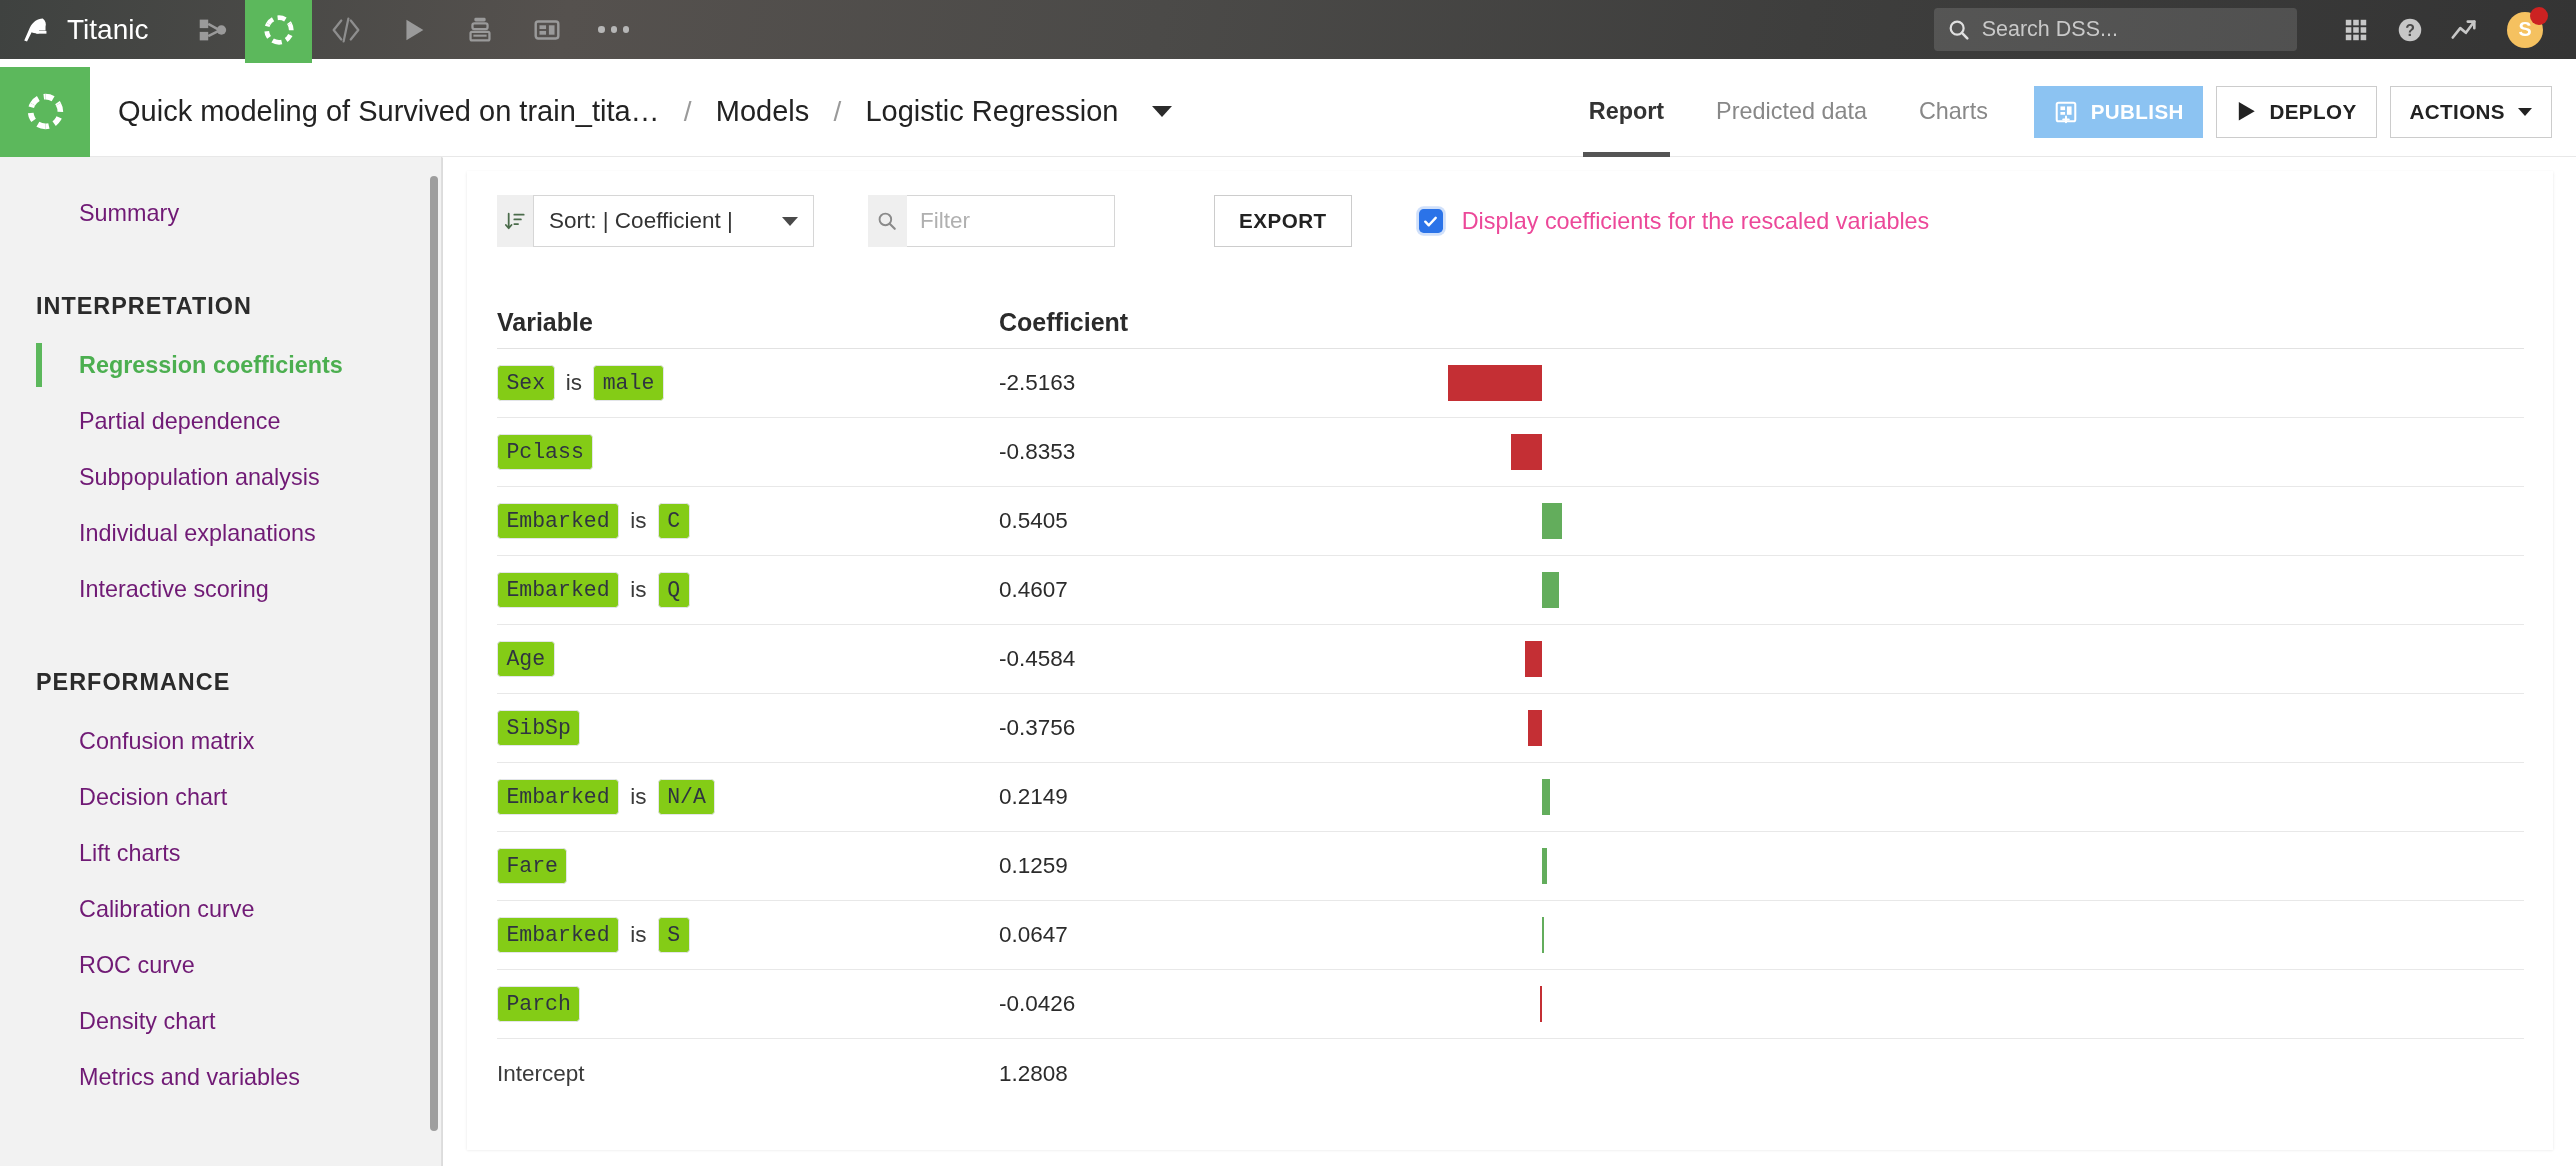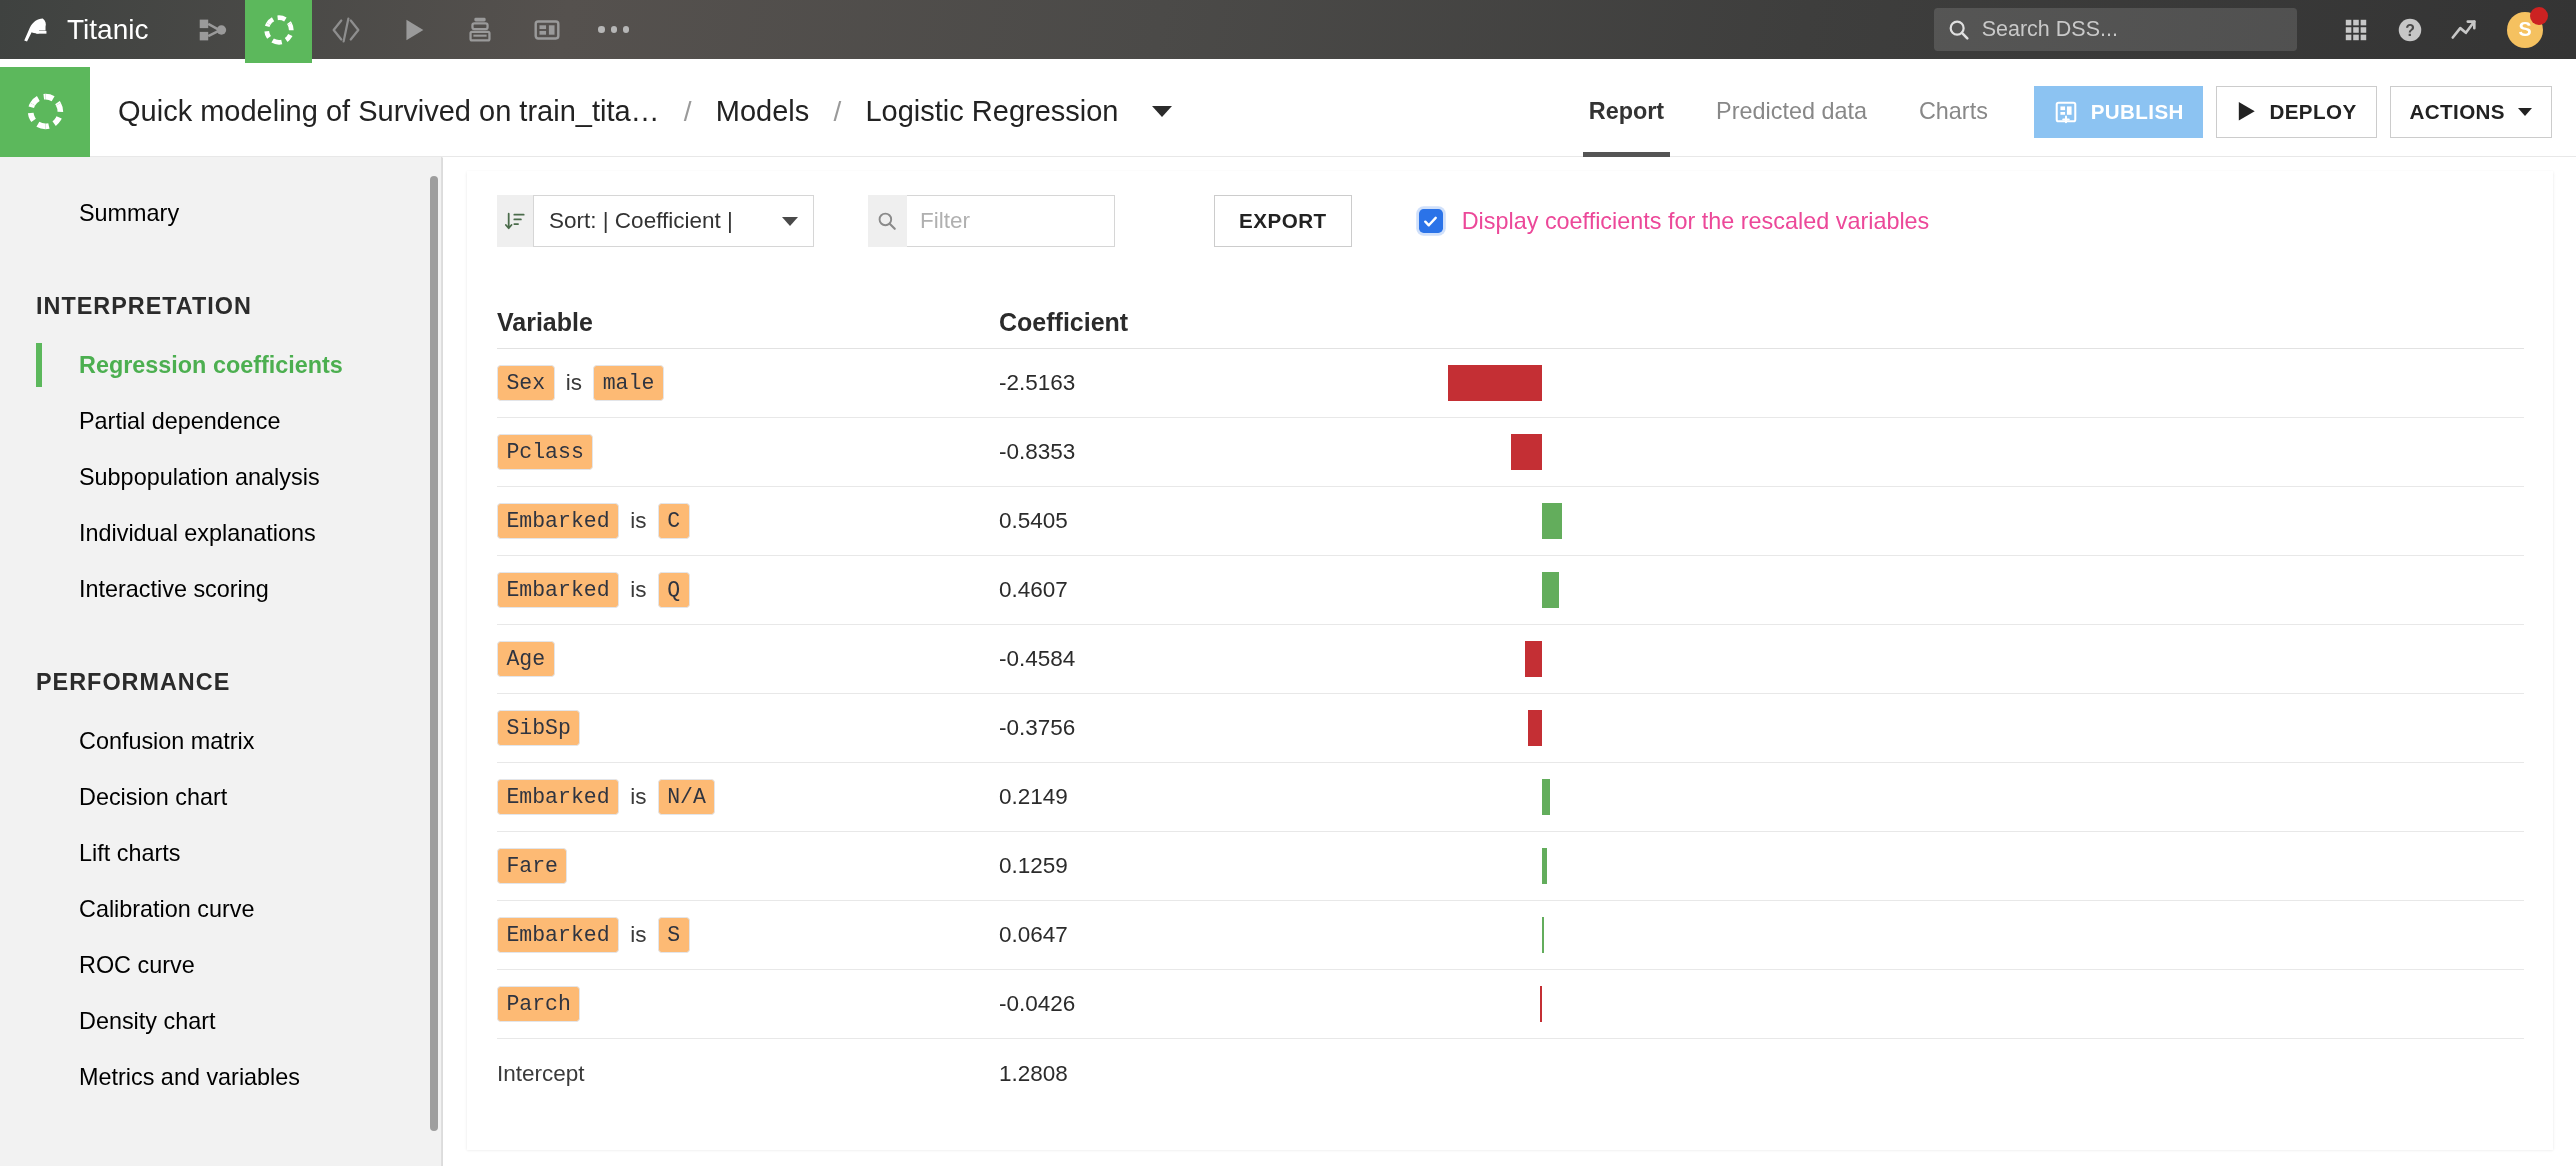--- a/index.html
+++ b/index.html
@@ -120,21 +120,21 @@
   
   .sidebar {
     position: absolute; top: 157px; left: 0;
     width: 442px; height: 1009px;
     background: #f2f2f2;
     border-right: 0.9px solid #dedede;
     overflow: hidden;
   }
   .side-item {
     height: 56px; display: flex; align-items: center;
-    padding-left: 79px; font-size: 23.4px; color: #000000; cursor: pointer;
+    padding-left: 79px; font-size: 23.4px; color: #701a75; cursor: pointer;
     position: relative;
   }
   .side-item.active { color: #4caf50; font-weight: 700; }
   .side-item.active::before {
     content: ""; position: absolute; left: 36px; top: 5.6px; bottom: 5.6px;
     width: 5.6px; background: #5cb85c;
   }
   .side-head {
     height: 51px; display: flex; align-items: flex-end;
     padding-left: 36px; font-size: 23.4px; font-weight: 700;
@@ -221,21 +221,21 @@
   .th { font-size: 25px; font-weight: 700; color: #2b2b2b; padding-bottom: 11.2px; }
   .th-var { width: 502px; }
   .th-coef { width: 281px; }
   .row {
     display: flex; align-items: center; height: 69px;
     border-bottom: 0.9px solid #e8e8e8; position: relative;
   }
   .row.last { border-bottom: none; height: 69px; }
   .cell-var { width: 502px; display: flex; align-items: center; gap: 9.4px; }
   .token {
-    background: #fdba74; border: 0.9px solid #e3e5e9; border-radius: 3.7px;
+    background: #84cc16; border: 0.9px solid #e3e5e9; border-radius: 3.7px;
     font-family: "Liberation Mono", monospace; font-size: 21.5px; color: #2f3440;
     padding: 3.7px 8.4px; line-height: 1.25;
   }
   .isword { font-size: 22.5px; color: #3a3a3a; padding: 0 1.9px; }
   .plain-var { font-size: 22.5px; color: #3a3a3a; }
   .cell-coef { width: 281px; font-size: 22.5px; color: #2b2b2b; }
   .bar-area { position: relative; flex: 1; height: 69px; }
   .bar {
     position: absolute; top: 50%; transform: translateY(-50%);
     height: 36px;

